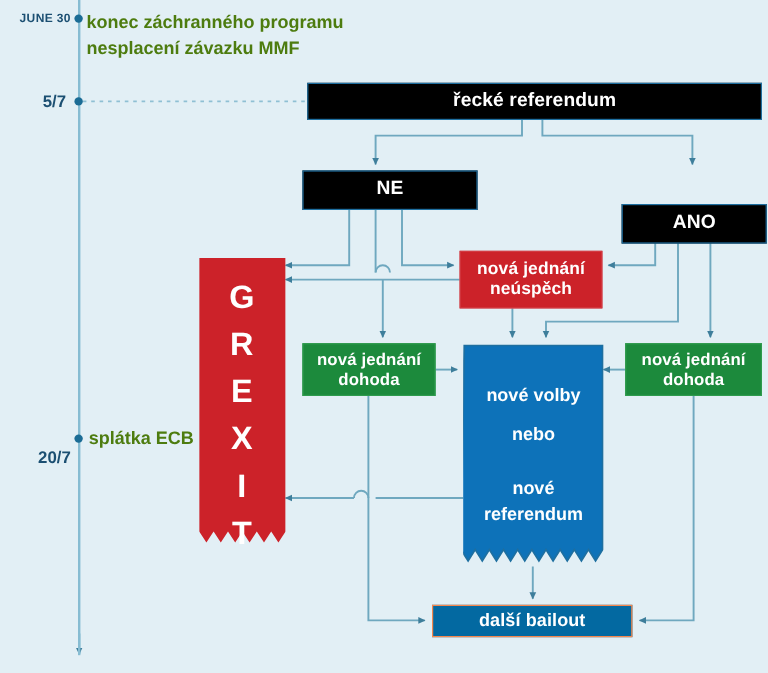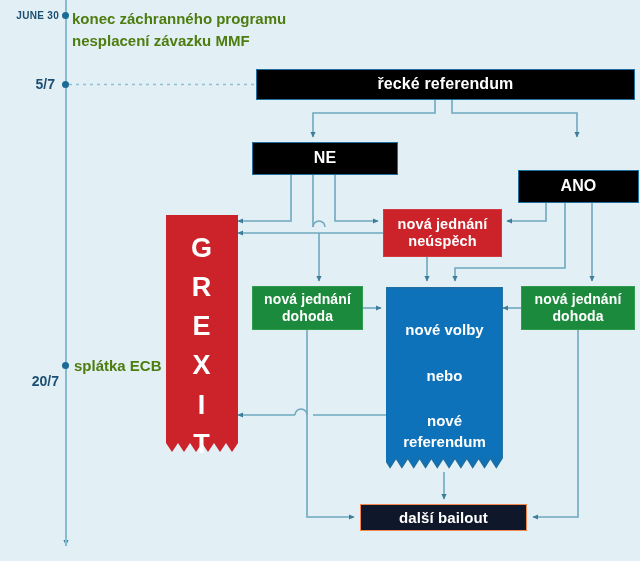--- a/index.html
+++ b/index.html
@@ -25,21 +25,21 @@
     justify-content:center;
     color:#ffffff;
     font-weight:bold;
     text-align:center;
     line-height:1.18;
     letter-spacing:.1px;
   }
   .blue{background:#000000;border:1.5px solid #1E6FA0;}
   .red{background:#CC2229;border:1.5px solid #D23A41;}
   .green{background:#1C8A3C;border:1.5px solid #2E9B4D;}
-  .orange{background:#0f172a;border:1.5px solid #F5874D;text-align:center;}
+  .orange{background:#0369a1;border:1.5px solid #F5874D;text-align:center;}
 
   
   #n-referendum{left:256px;top:69px;width:379px;height:31px;font-size:16px;}
   
   #n-ne {left:252px;top:142px;width:146px;height:33px;font-size:16px;}
   #n-ano{left:518px;top:142px;width:121px;height:33px;font-size:16px;margin-top:28px;}
   
   #n-fail{left:383px;top:209px;width:119px;height:48px;font-size:14.5px;}
   
   #n-green-left {left:252px;top:286px;width:111px;height:44px;font-size:14px;}
@@ -56,21 +56,21 @@
     color:#fff;font-weight:bold;text-align:center;
   }
 
   #grexit-wrap{left:166px;top:215px;}
   #grexit-label{padding-top:14px;}
   #grexit-label span{font-size:27px;line-height:1.45;letter-spacing:1px;display:block;}
 
   #volby-wrap{left:386px;top:287px;}
   #volby-label{padding-top:34px;}
   #volby-label .l1{font-size:15px;}
-  #volby-label .l2{font-size:15px;margin-top:29px;}
+  #volby-label .l2{font-size:15px;margin-top:16px;}
   #volby-label .l3{font-size:15px;margin-top:28px;line-height:1.25;}
 
   
   #timeline-axis{position:absolute;left:65px;top:0;width:2px;height:546px;background:#86BCD2;}
   .tl-dot{position:absolute;width:7px;height:7px;border-radius:50%;background:#1B6C95;}
   .tl-date{
     position:absolute;color:#1B4F72;font-weight:bold;text-align:right;
   }
   .tl-text{position:absolute;color:#4d7c0f;font-weight:bold;}
   #d-june{left:4px;top:10px;width:55px;font-size:10px;letter-spacing:.3px;}

